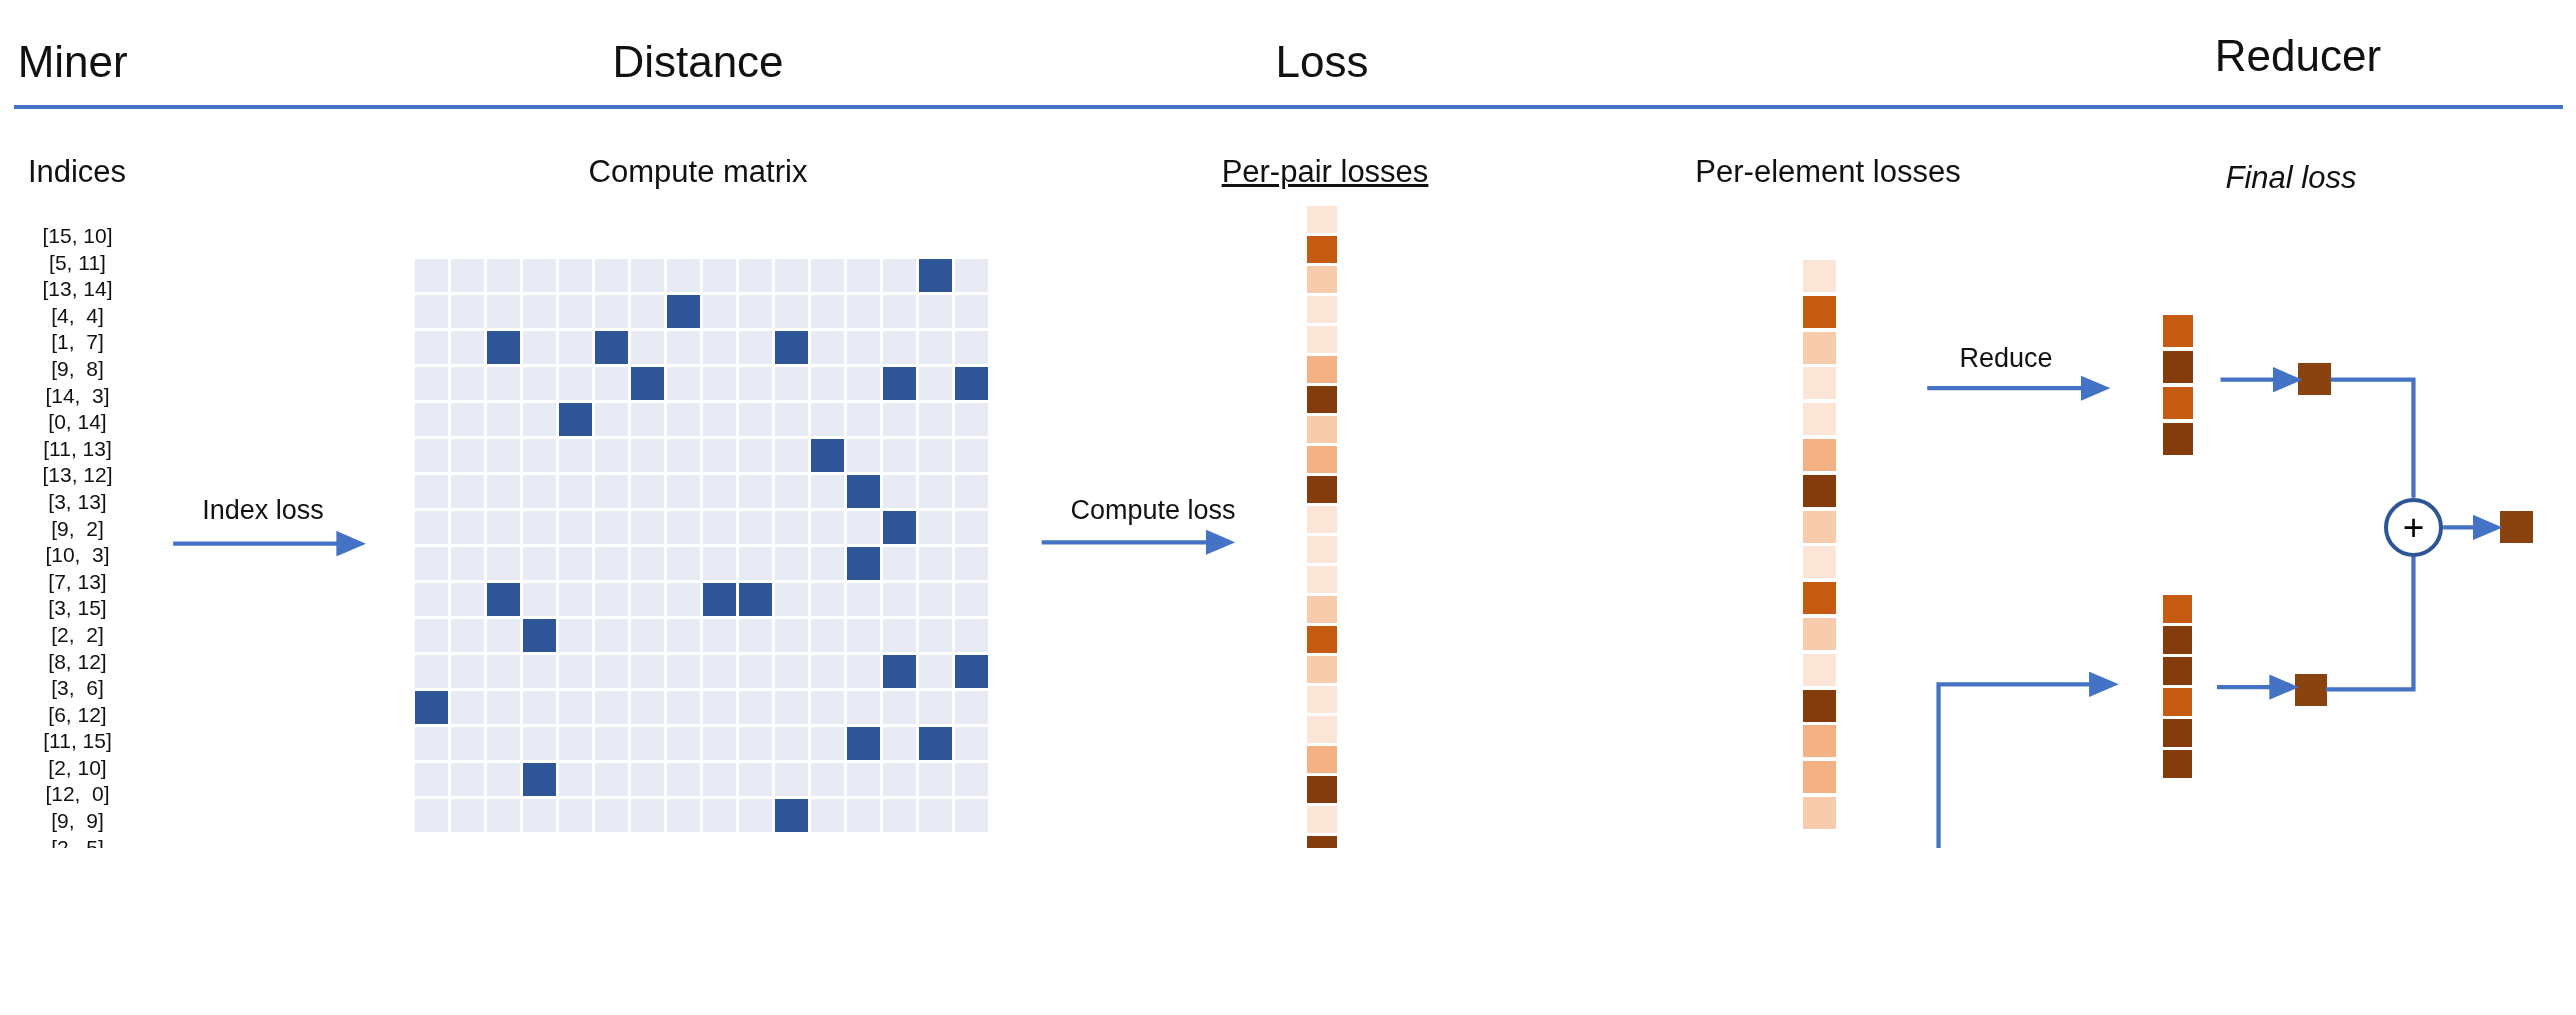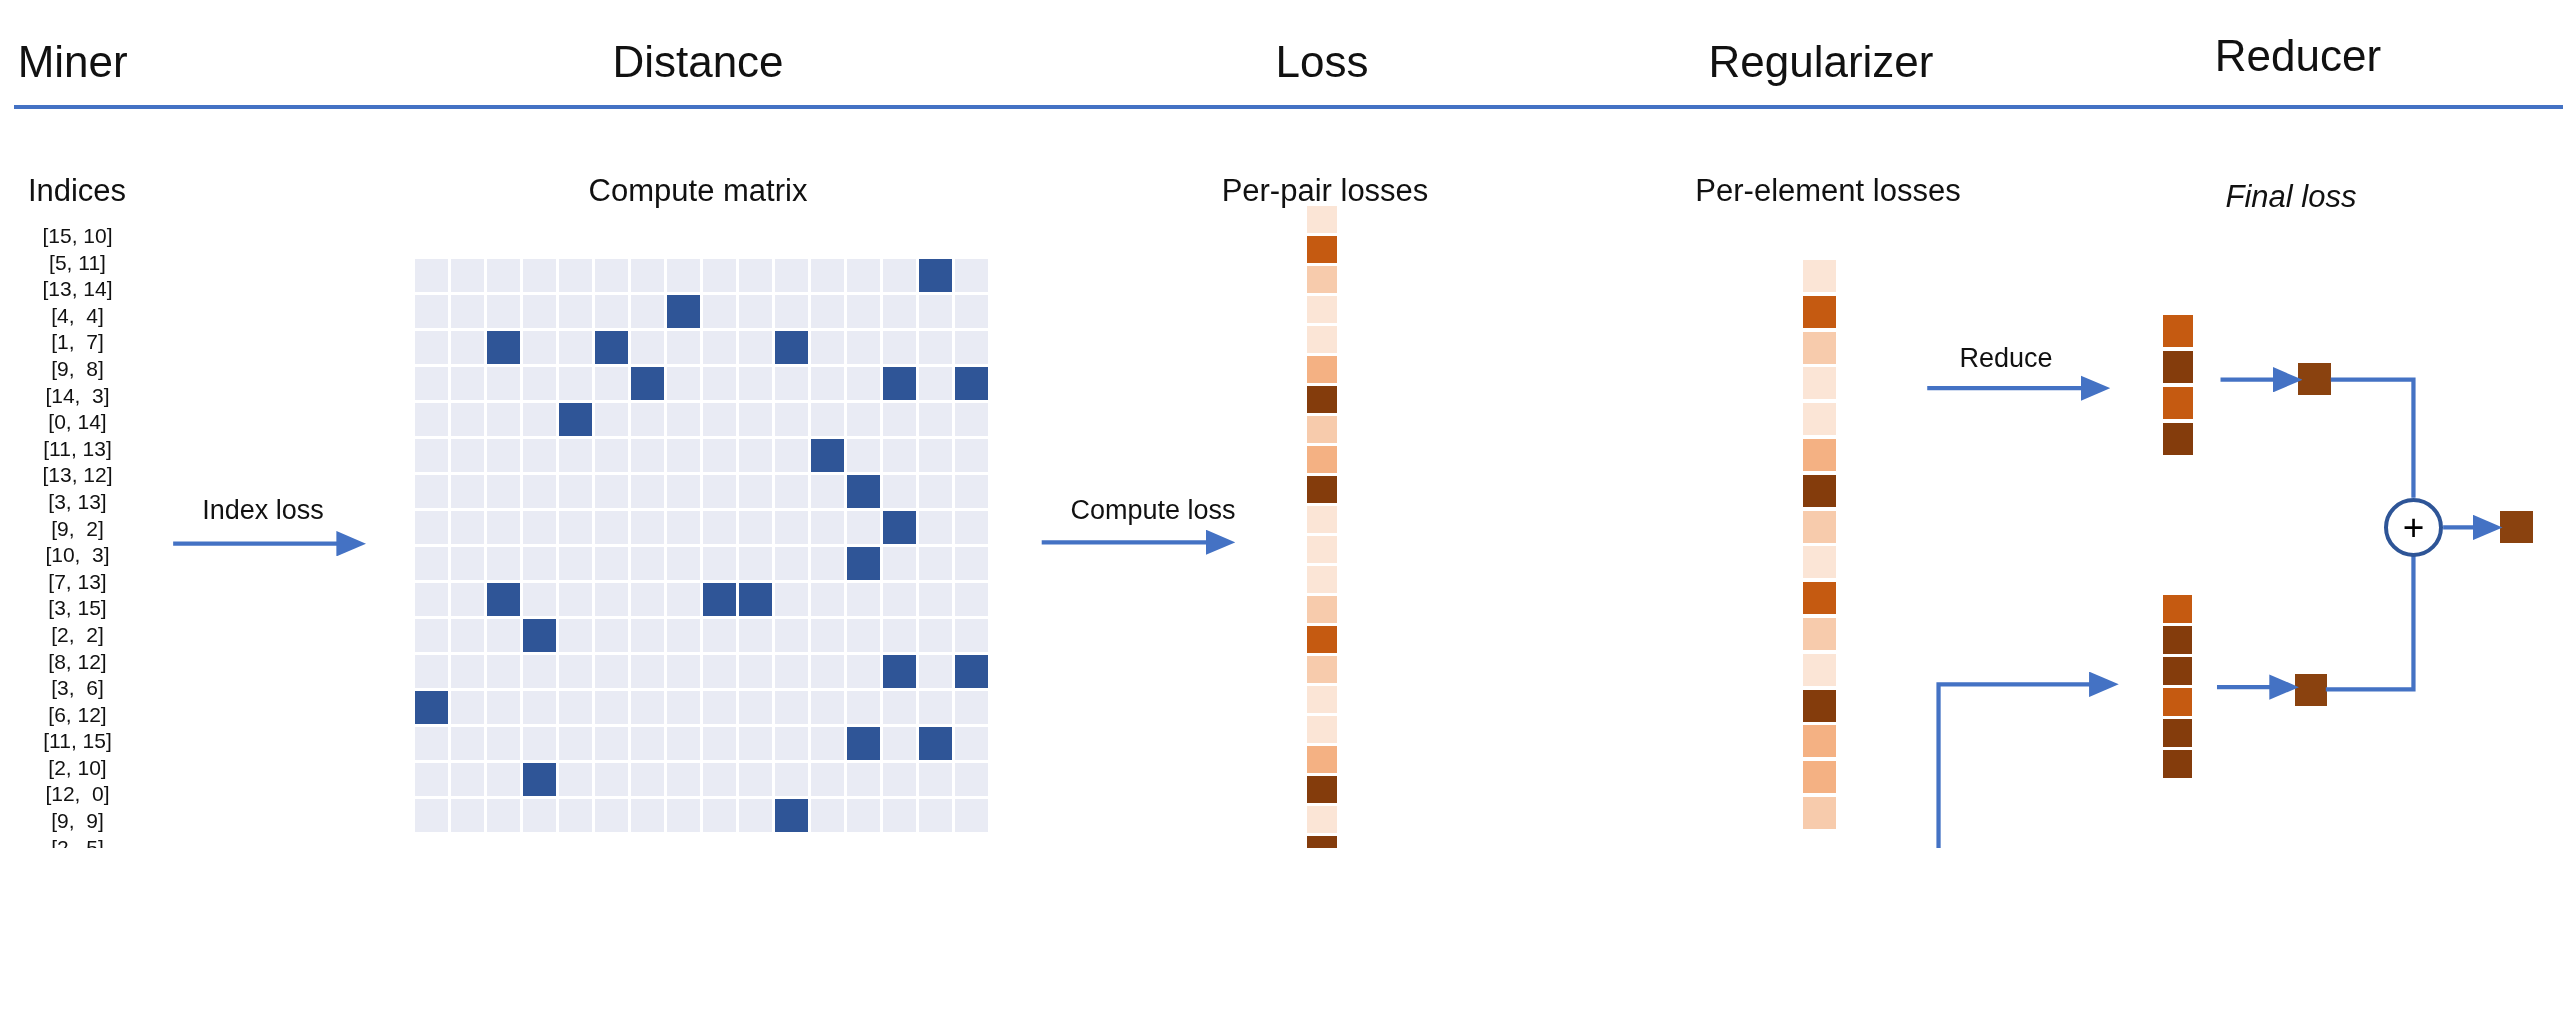--- a/index.html
+++ b/index.html
@@ -3,21 +3,21 @@
 <meta charset="utf-8">
 <style>
   html,body{margin:0;padding:0;background:#ffffff;}
   #canvas{
     position:relative;width:2576px;height:848px;background:#ffffff;overflow:hidden;
     font-family:"Liberation Sans", sans-serif;color:#111111;
   }
   .hdr{position:absolute;font-size:44px;font-weight:400;white-space:nowrap;transform:translateX(-50%);}
   .hdr-left{transform:none;}
   .rule{position:absolute;}
-  .subtitle{position:absolute;font-size:31px;white-space:nowrap;transform:translateX(-50%);margin-top:19px;}
+  .subtitle{position:absolute;font-size:31px;white-space:nowrap;transform:translateX(-50%);}
   .lbl{position:absolute;font-size:27px;white-space:nowrap;transform:translateX(-50%);}
   #indices-list{position:absolute;left:0px;top:223px;width:155px;text-align:center;
     font-size:21px;line-height:26.6px;white-space:pre;}
   #distance-matrix{position:absolute;left:415px;top:259px;display:grid;
     grid-template-columns:repeat(16,33px);grid-auto-rows:33px;gap:3px;}
   .strip{position:absolute;display:flex;flex-direction:column;}
   .strip div{flex:none;}
   #per-pair-strip{left:1307px;top:206px;}
   #per-pair-strip div{width:30px;height:27px;margin-bottom:3px;}
   #per-element-strip{left:1803px;top:260px;}
@@ -34,28 +34,27 @@
   #connector-layer{position:absolute;left:0;top:0;z-index:2;pointer-events:none;}
 </style>
 </head>
 <body>
 
 <div id="canvas">
 
   <div class="hdr hdr-left" style="left:17.7px;top:37px;">Miner</div>
   <div class="hdr" style="left:698px;top:37px;">Distance</div>
   <div class="hdr" style="left:1322px;top:37px;">Loss</div>
-  <div class="hdr" style="left:1821px;top:37px;">Regularizer</div>
   <div class="hdr" style="left:2298px;top:31px;">Reducer</div>
 
   <div class="rule" id="header-rule" style="left: 14px; top: 105px; width: 2549px; height: 3.5px; background: rgb(68, 114, 196);"></div>
 
   <div class="subtitle" style="left:77px;top:154px;">Indices</div>
   <div class="subtitle" style="left:698px;top:154px;">Compute matrix</div>
-  <div class="subtitle" style="left:1325px;top:154px;">Per-pair losses</div>
+  <div class="subtitle" style="left:1325px;top:154px;text-decoration:underline;">Per-pair losses</div>
   <div class="subtitle" style="left:1828px;top:154px;">Per-element losses</div>
   <div class="subtitle" style="left:2291px;top:160px;font-style:italic;">Final loss</div>
 
   <div id="indices-list"><div>[15, 10]</div><div>[5, 11]</div><div>[13, 14]</div><div>[4,  4]</div><div>[1,  7]</div><div>[9,  8]</div><div>[14,  3]</div><div>[0, 14]</div><div>[11, 13]</div><div>[13, 12]</div><div>[3, 13]</div><div>[9,  2]</div><div>[10,  3]</div><div>[7, 13]</div><div>[3, 15]</div><div>[2,  2]</div><div>[8, 12]</div><div>[3,  6]</div><div>[6, 12]</div><div>[11, 15]</div><div>[2, 10]</div><div>[12,  0]</div><div>[9,  9]</div><div>[2,  5]</div></div>
 
   <div id="distance-matrix">
       <div style="background: rgb(233, 235, 244);"></div>
       <div style="background: rgb(233, 235, 244);"></div>
       <div style="background: rgb(233, 235, 244);"></div>
       <div style="background: rgb(233, 235, 244);"></div>

